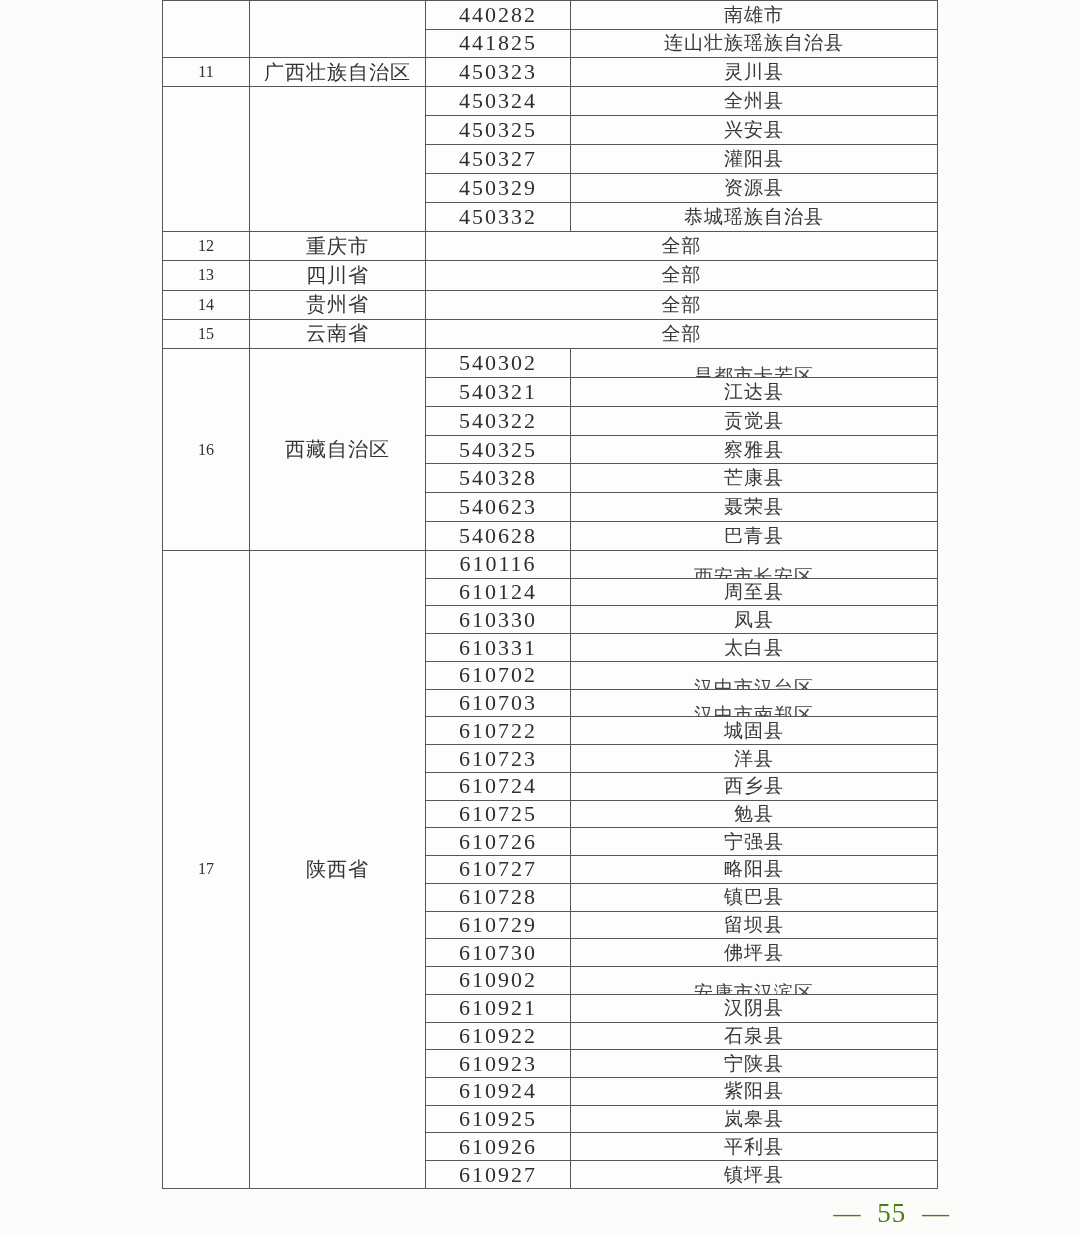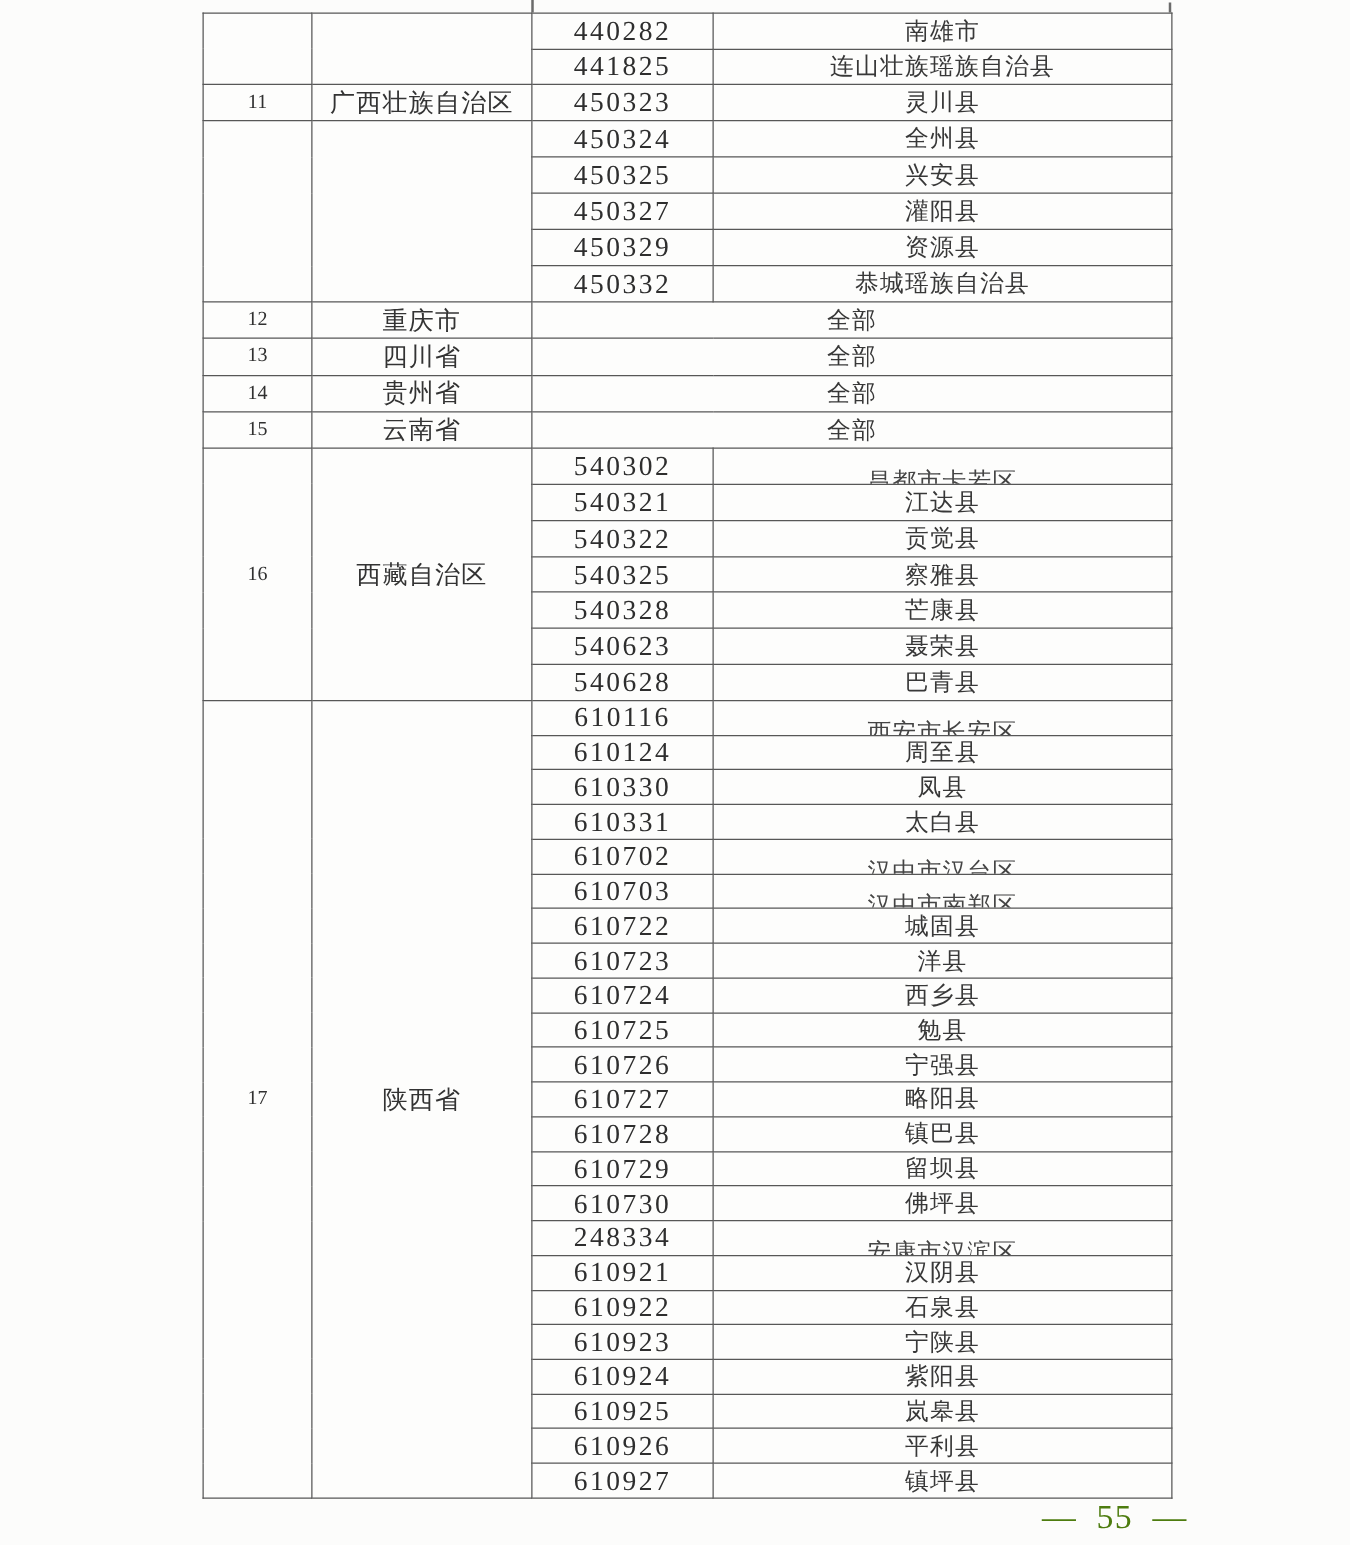--- a/index.html
+++ b/index.html
@@ -5,21 +5,21 @@
   html,body{margin:0;padding:0;}
   body{
     width:1080px;height:1236px;
     background:#fcfcfb;
     font-family:"Liberation Serif","DejaVu Serif",serif;
     -webkit-font-smoothing:antialiased;
   }
   .page{position:relative;width:1080px;height:1236px;overflow:hidden;background:#fcfcfb;}
 
   table.codes{
-    position:absolute;left:162px;top:10px;width:775px;
+    position:absolute;left:162px;top:0;width:775px;
     border-collapse:collapse;table-layout:fixed;
     background:#fdfdfc;
   }
   td{
     border:1.5px solid #575757;
     padding:0;
     text-align:center;vertical-align:middle;
     color:#353535;
     overflow:hidden;
   }
@@ -219,21 +219,21 @@
         </tr>
         <tr style="height: 27.74px;">
           <td class="c-code">610729</td>
           <td class="c-name">留坝县</td>
         </tr>
         <tr style="height: 27.74px;">
           <td class="c-code">610730</td>
           <td class="c-name">佛坪县</td>
         </tr>
         <tr style="height: 27.74px;">
-          <td class="c-code">248334</td>
+          <td class="c-code">610902</td>
           <td class="c-name clipped">
             <div class="clipwrap" style="height: 25.74px;">
               <span class="sunk" style="padding-top: 14.74px; text-decoration: underline;">安康市汉滨区</span>
             </div>
           </td>
         </tr>
         <tr style="height: 27.74px;">
           <td class="c-code">610921</td>
           <td class="c-name">汉阴县</td>
         </tr>

